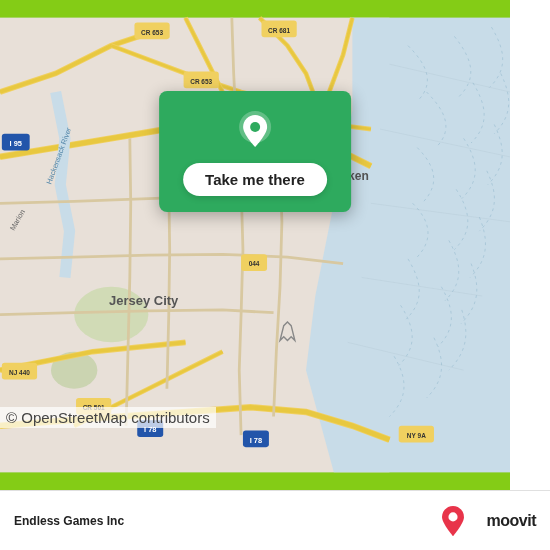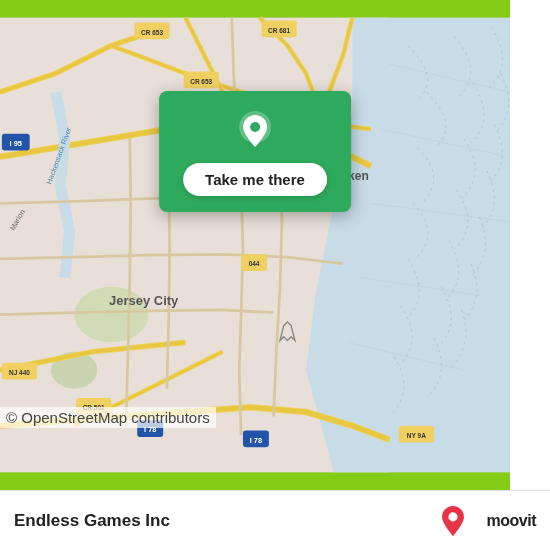--- a/index.html
+++ b/index.html
@@ -71,21 +71,21 @@
       padding: 0 14px;
       border-top: 1px solid #e0e0e0;
     }
 
     #location-info {
       display: flex;
       flex-direction: column;
     }
 
     #location-name {
-      font-size: 17px;
+      font-size: 12px;
       font-weight: 600;
       color: #222;
     }
 
     #location-city {
       font-size: 12px;
       color: #666;
     }
 
     #moovit-logo {

